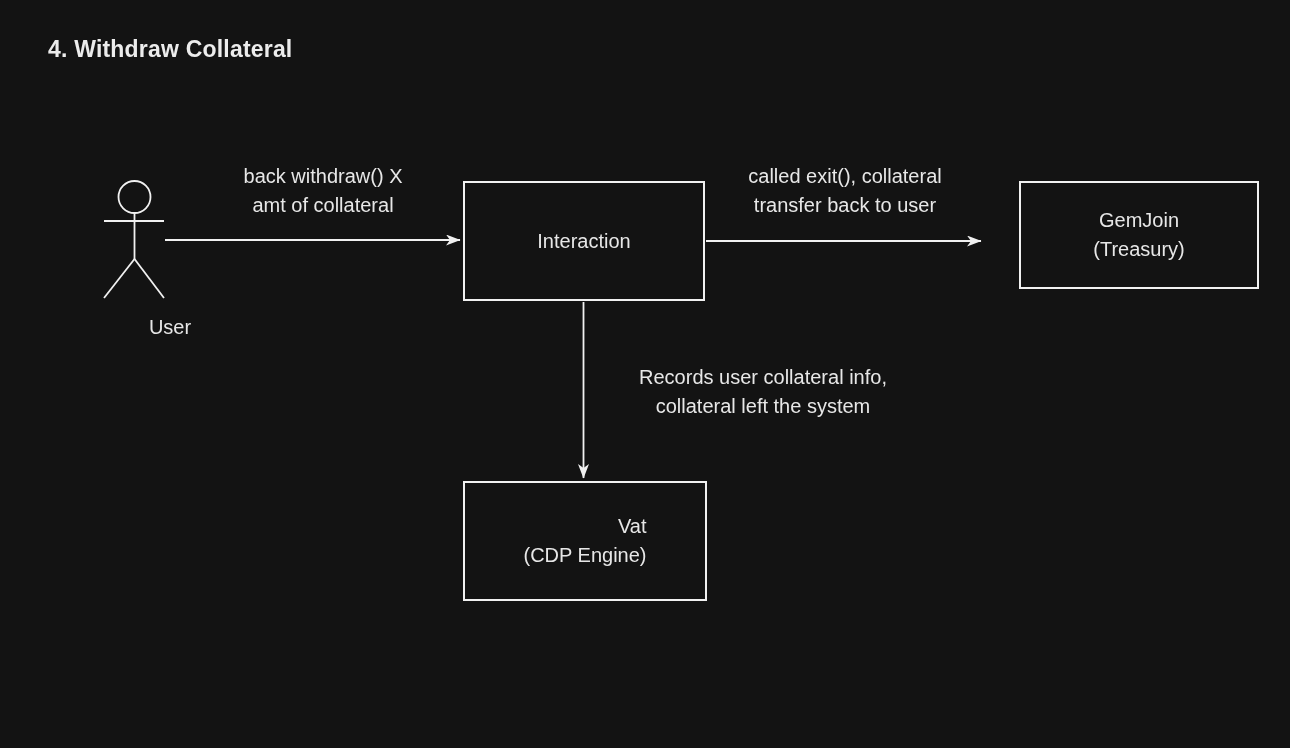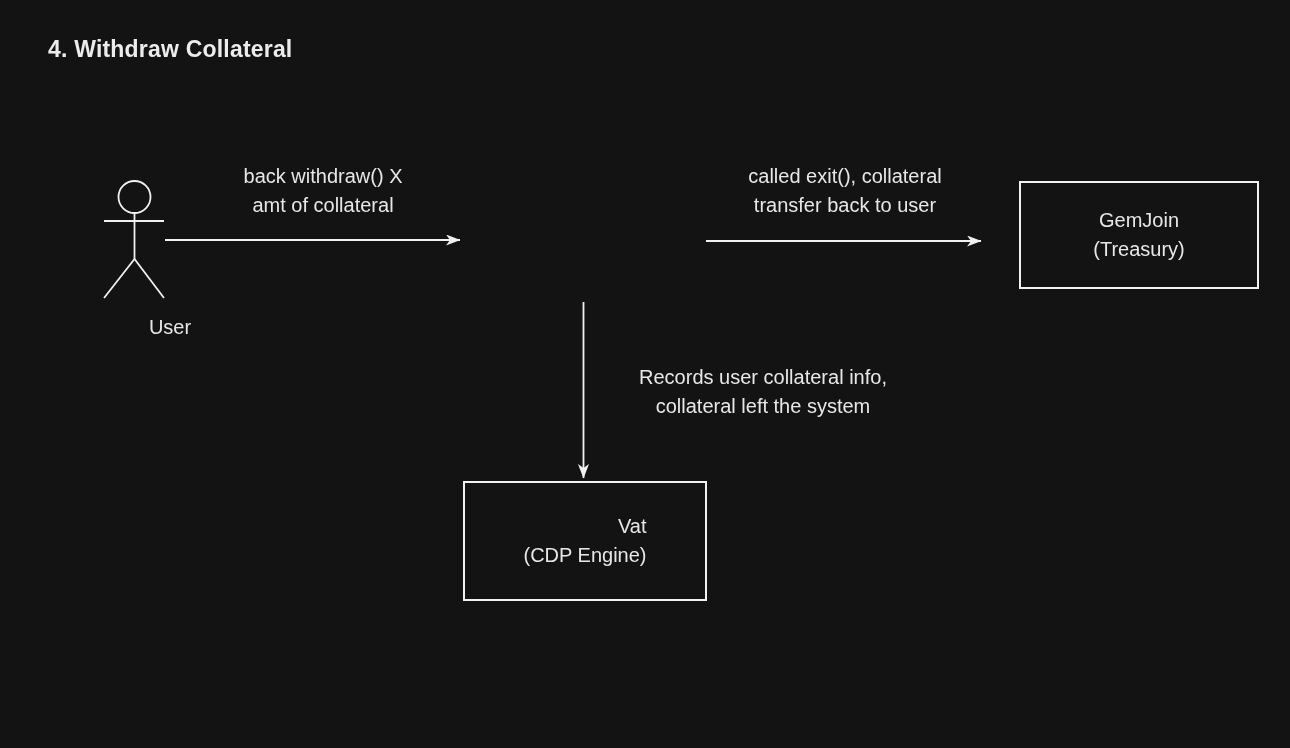--- a/index.html
+++ b/index.html
@@ -96,20 +96,23 @@
 
     <line x1="165" y1="240" x2="460" y2="240" stroke="#f1f1f1" stroke-width="1.8" marker-end="url(#arrowhead)"></line>
     <line x1="706" y1="241" x2="981" y2="241" stroke="#f1f1f1" stroke-width="1.8" marker-end="url(#arrowhead)"></line>
     <line x1="583.5" y1="302" x2="583.5" y2="478" stroke="#f1f1f1" stroke-width="1.8" marker-end="url(#arrowhead)"></line>
   </svg>
 
   <div class="title">4. Withdraw Collateral</div>
 
   <div class="actor-label">User</div>
 
+  <div class="node" id="node-interaction">
+    <span>Interaction</span>
+  </div>
 
   <div class="node" id="node-gemjoin">
     <span>GemJoin
 (Treasury)</span>
   </div>
 
   <div class="node" id="node-vat">
     <span>Vat
 (CDP Engine)</span>
   </div>

